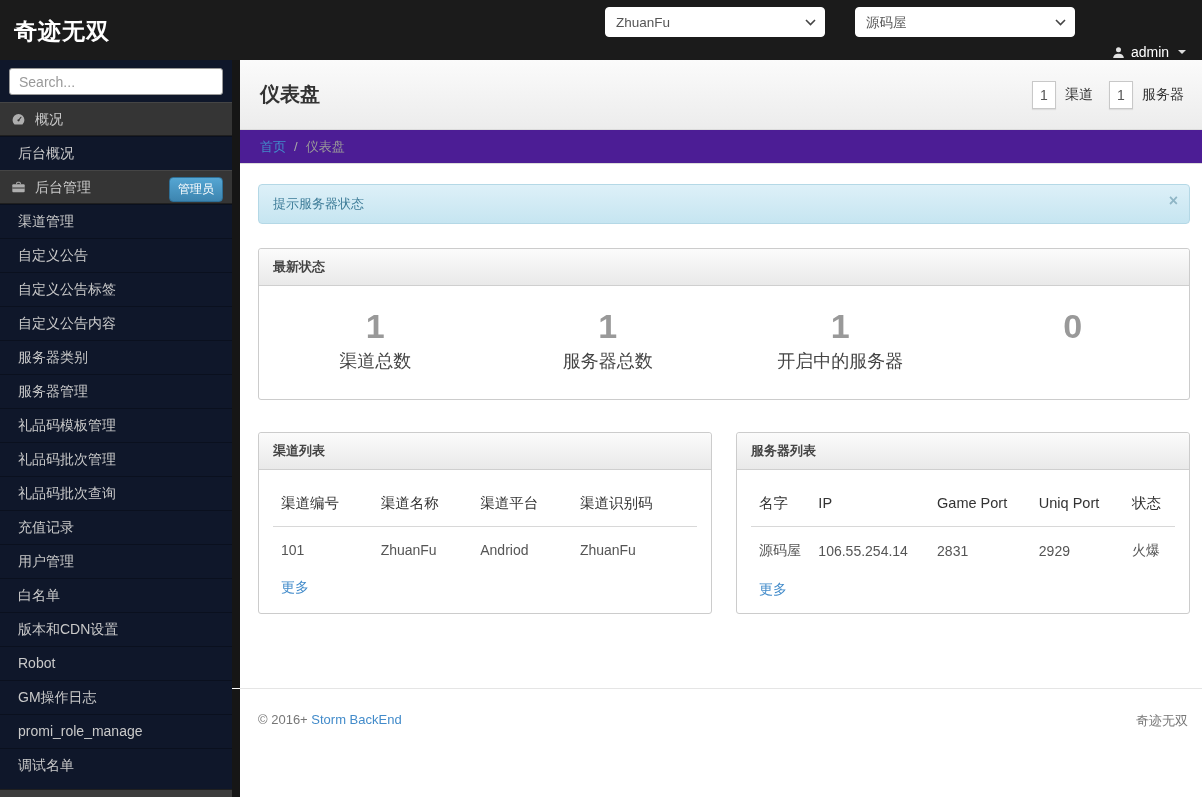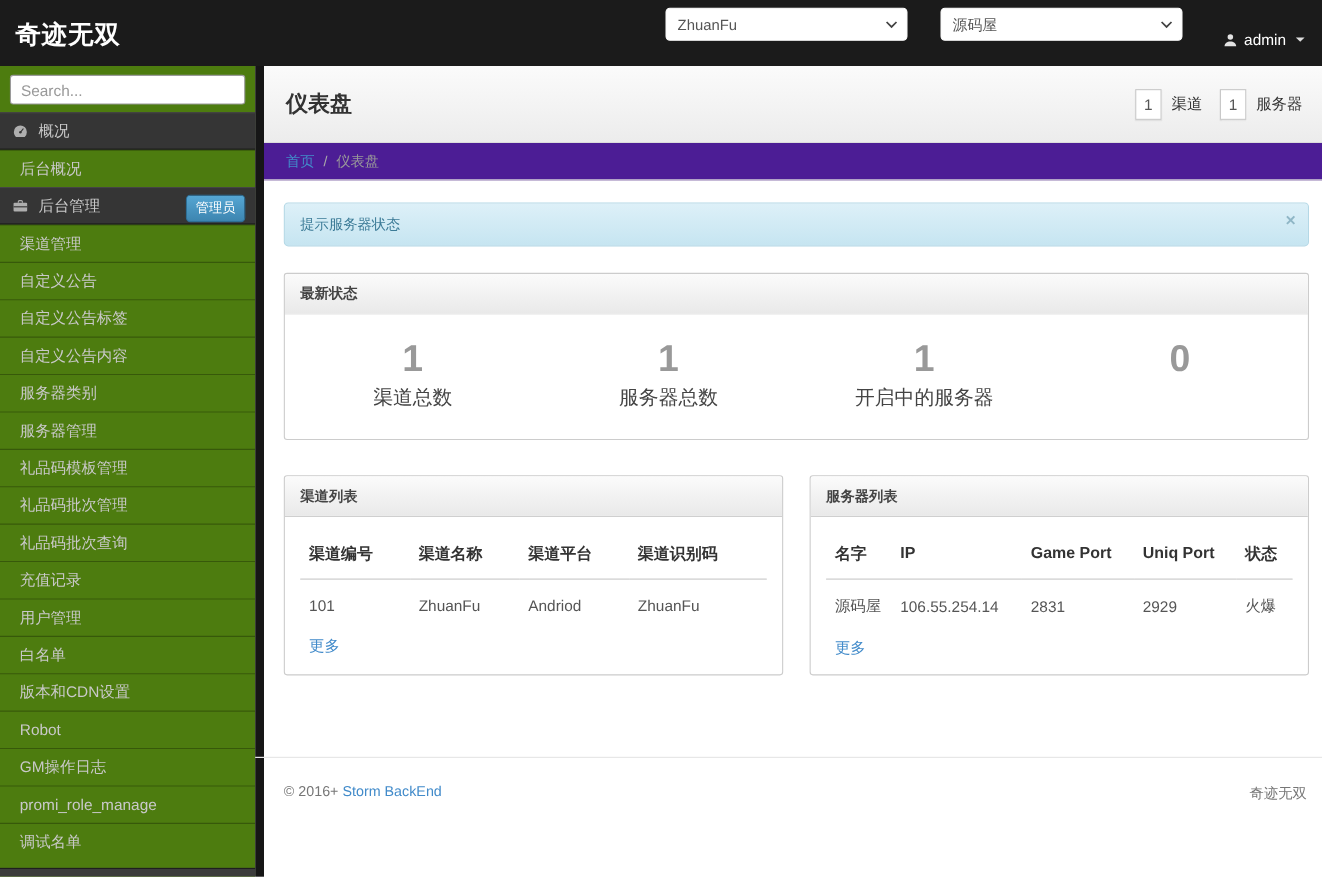--- a/index.html
+++ b/index.html
@@ -9,27 +9,27 @@
   
   .topbar { position:absolute; left:0; top:0; width:1202px; height:60px; background:#1b1b1b; z-index:10; }
   .logo { position:absolute; left:14px; top:16px; color:#fff; font-size:23px; font-weight:bold; letter-spacing:1px; }
   .times { position:absolute; left:113px; top:8px; color:#fff; font-size:13.5px; line-height:23px; }
   .sel-wrap { position:absolute; top:7px; width:220px; height:30px; }
   .sel-wrap.first { left:605px; } .sel-wrap.second { left:855px; }
   .sel-wrap select { width:100%; height:100%; appearance:none; -webkit-appearance:none;
     border:1px solid #fff; border-radius:4px; background:#fff; color:#555; font-size:13.5px;
     padding:0 24px 0 10px; outline:none; font-family:inherit; }
   .sel-chevron { position:absolute; right:9px; top:12px; pointer-events:none; }
-  .userbox { position:absolute; left:1112px; top:0; height:72px; display:flex; align-items:center; gap:6px;
+  .userbox { position:absolute; left:1112px; top:16px; height:72px; display:flex; align-items:center; gap:6px;
     color:#fff; font-size:14px; cursor:pointer; }
   .caret { width:0; height:0; border-left:4px solid transparent; border-right:4px solid transparent;
     border-top:4px solid #ddd; margin-left:3px; }
 
   
-  .sidebar { position:absolute; left:0; top:60px; width:232px; bottom:0; background:#4d7c0f; overflow:hidden; }
+  .sidebar { position:absolute; left:0; top:60px; width:232px; bottom:0; background:#0f172a; overflow:hidden; }
   .side-strip { position:absolute; left:232px; top:60px; width:8px; bottom:0; background:#161616; }
   .search-wrap { padding:8px 9px 7px 9px; }
   .search-wrap input { width:100%; height:27px; border:1px solid #9a9a9a; border-radius:3px; background:#fff;
     padding:0 9px; font-size:14px; color:#333; outline:none; font-family:inherit; }
   .search-wrap input::placeholder { color:#999; }
   .side-item { height:34px; line-height:33px; padding-left:18px; color:#c9c9c9; font-size:14px;
     border-top:1px solid rgba(0,0,0,0.28); cursor:pointer; position:relative; display:flex; align-items:center; }
   .side-item.section { background:#353535; padding-left:11px; border-top:1px solid #454545; border-bottom:1px solid #1f1f1f; }
   .side-icon { display:inline-flex; width:15px; margin-right:9px; opacity:.85; }
   .side-badge { position:absolute; right:9px; top:6px; line-height:normal; padding:3px 8px; border-radius:4px;
@@ -67,21 +67,21 @@
   .stats-panel { margin-bottom:32px; }
   .stats-row { display:flex; padding:20px 0 26px 0; }
   .stat { flex:1; text-align:center; }
   .stat-value { font-size:34px; font-weight:bold; color:#999; line-height:1.2; }
   .stat-label { font-size:18px; color:#444; margin-top:2px; }
 
   .panel-row { display:flex; gap:24px; }
   .panel-row .panel { flex:1; }
   .panel-body { padding:6px 14px 14px 14px; }
   table { width:100%; border-collapse:collapse; }
-  th { text-align:left; font-size:14.5px; font-weight:bold; color:#333; padding:18px 8px 13px 8px;
+  th { text-align:left; font-size:14.5px; font-weight:normal; color:#333; padding:18px 8px 13px 8px;
     border-bottom:1px solid #d8d8d8; }
   td { font-size:14px; color:#555; padding:15px 8px 13px 8px; }
   .channel-table th:nth-child(1){width:23.5%} .channel-table th:nth-child(2){width:23.5%}
   .channel-table th:nth-child(3){width:23.5%} .channel-table th:nth-child(4){width:29.5%}
   .server-table th:nth-child(1){width:14%} .server-table th:nth-child(2){width:28%}
   .server-table th:nth-child(3){width:24%} .server-table th:nth-child(4){width:22%}
   .server-table th:nth-child(5){width:12%}
   .more-link { display:inline-block; margin:8px 0 0 8px; color:#428bca; font-size:14px; text-decoration:none; cursor:pointer; }
 
   .footer { flex:none; height:109px; border-top:1px solid #e5e5e5; padding:23px 14px 0 18px;

